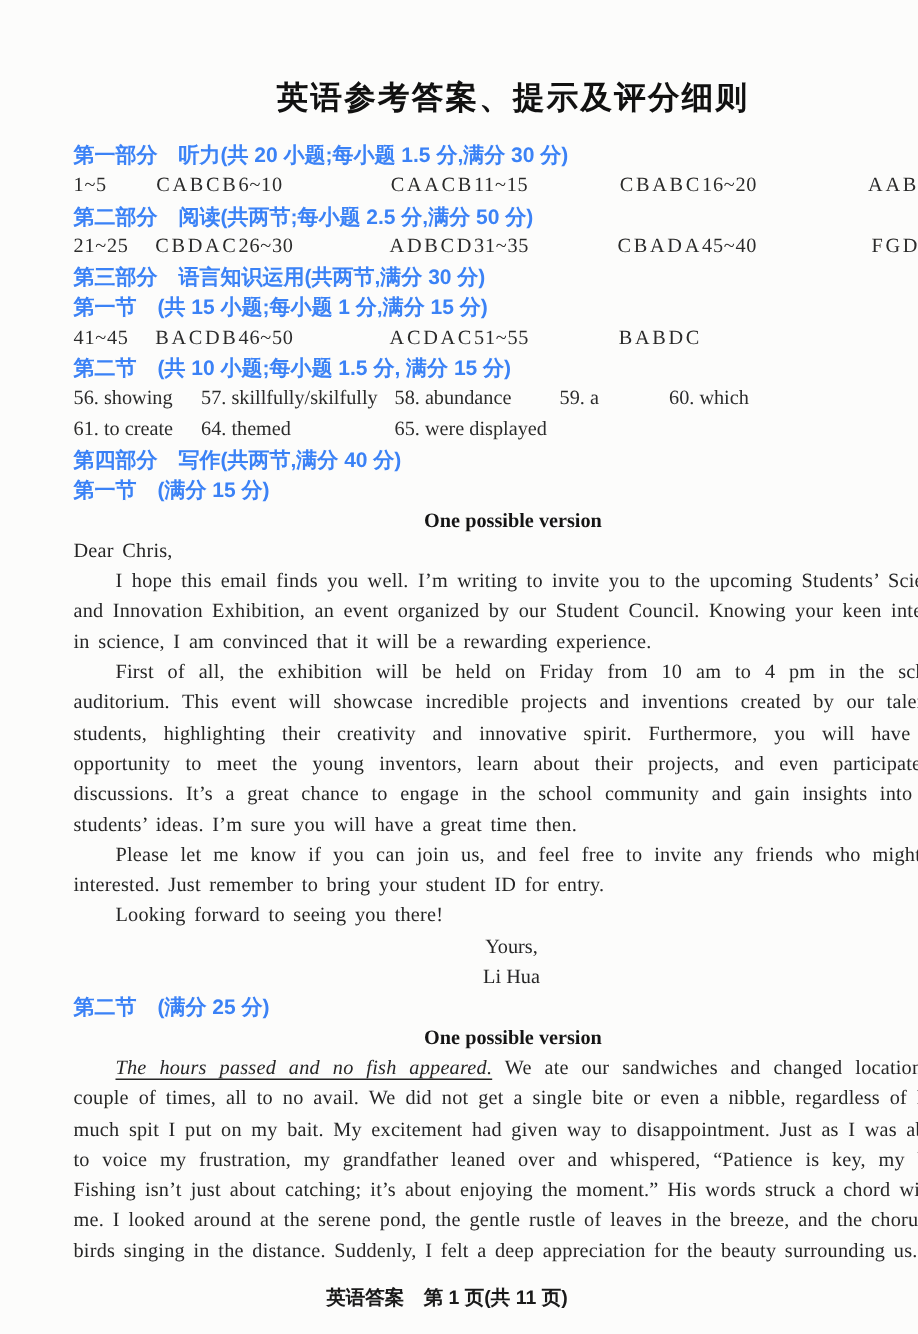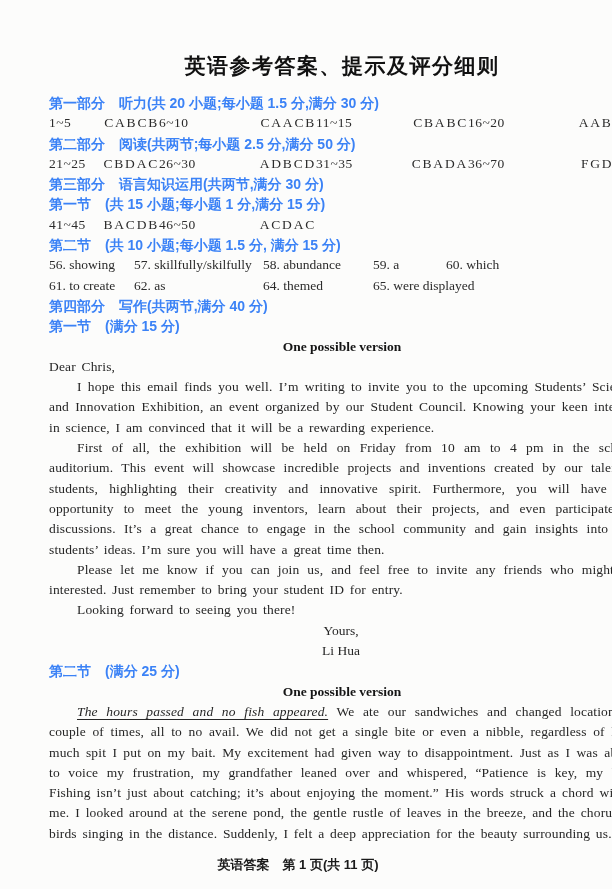--- a/index.html
+++ b/index.html
@@ -121,50 +121,53 @@
       </span>
     <span class="pair">
         <span class="rng">26~30</span>
         <span class="ltr">ADBCD</span>
       </span>
     <span class="pair">
         <span class="rng">31~35</span>
         <span class="ltr">CBADA</span>
       </span>
     <span class="pair">
-        <span class="rng">36~70</span>
+        <span class="rng">45~40</span>
         <span class="ltr">FGDEA</span>
       </span>
   </div>
 
   <div class="hline">第三部分　语言知识运用(共两节,满分 30 分)</div>
   <div class="hline">第一节　(共 15 小题;每小题 1 分,满分 15 分)</div>
   <div class="ansrow g4">
     <span class="pair">
         <span class="rng">41~45</span>
         <span class="ltr">BACDB</span>
       </span>
     <span class="pair">
         <span class="rng">46~50</span>
         <span class="ltr">ACDAC</span>
       </span>
+    <span class="pair">
+        <span class="rng">51~55</span>
+        <span class="ltr">BABDC</span>
+      </span>
     <span class="pair"></span>
   </div>
 
   <div class="hline">第二节　(共 10 小题;每小题 1.5 分, 满分 15 分)</div>
   <div class="ansrow g5">
     <span class="word">56. showing</span>
     <span class="word">57. skillfully/skilfully</span>
     <span class="word">58. abundance</span>
     <span class="word">59. a</span>
     <span class="word">60. which</span>
   </div>
   <div class="ansrow g5">
     <span class="word">61. to create</span>
-    <span class="word">62. as</span>
     <span class="word">64. themed</span>
     <span class="word">65. were displayed</span>
   </div>
 
   <div class="hline">第四部分　写作(共两节,满分 40 分)</div>
   <div class="hline">第一节　(满分 15 分)</div>
   <div class="bold-serif">One possible version</div>
 
   <div class="para">Dear Chris,</div>
   <p class="para indent">I hope this email finds you well. I’m writing to invite you to the upcoming Students’ Science and Innovation Exhibition, an event organized by our Student Council. Knowing your keen interest in science, I am convinced that it will be a rewarding experience.</p>

